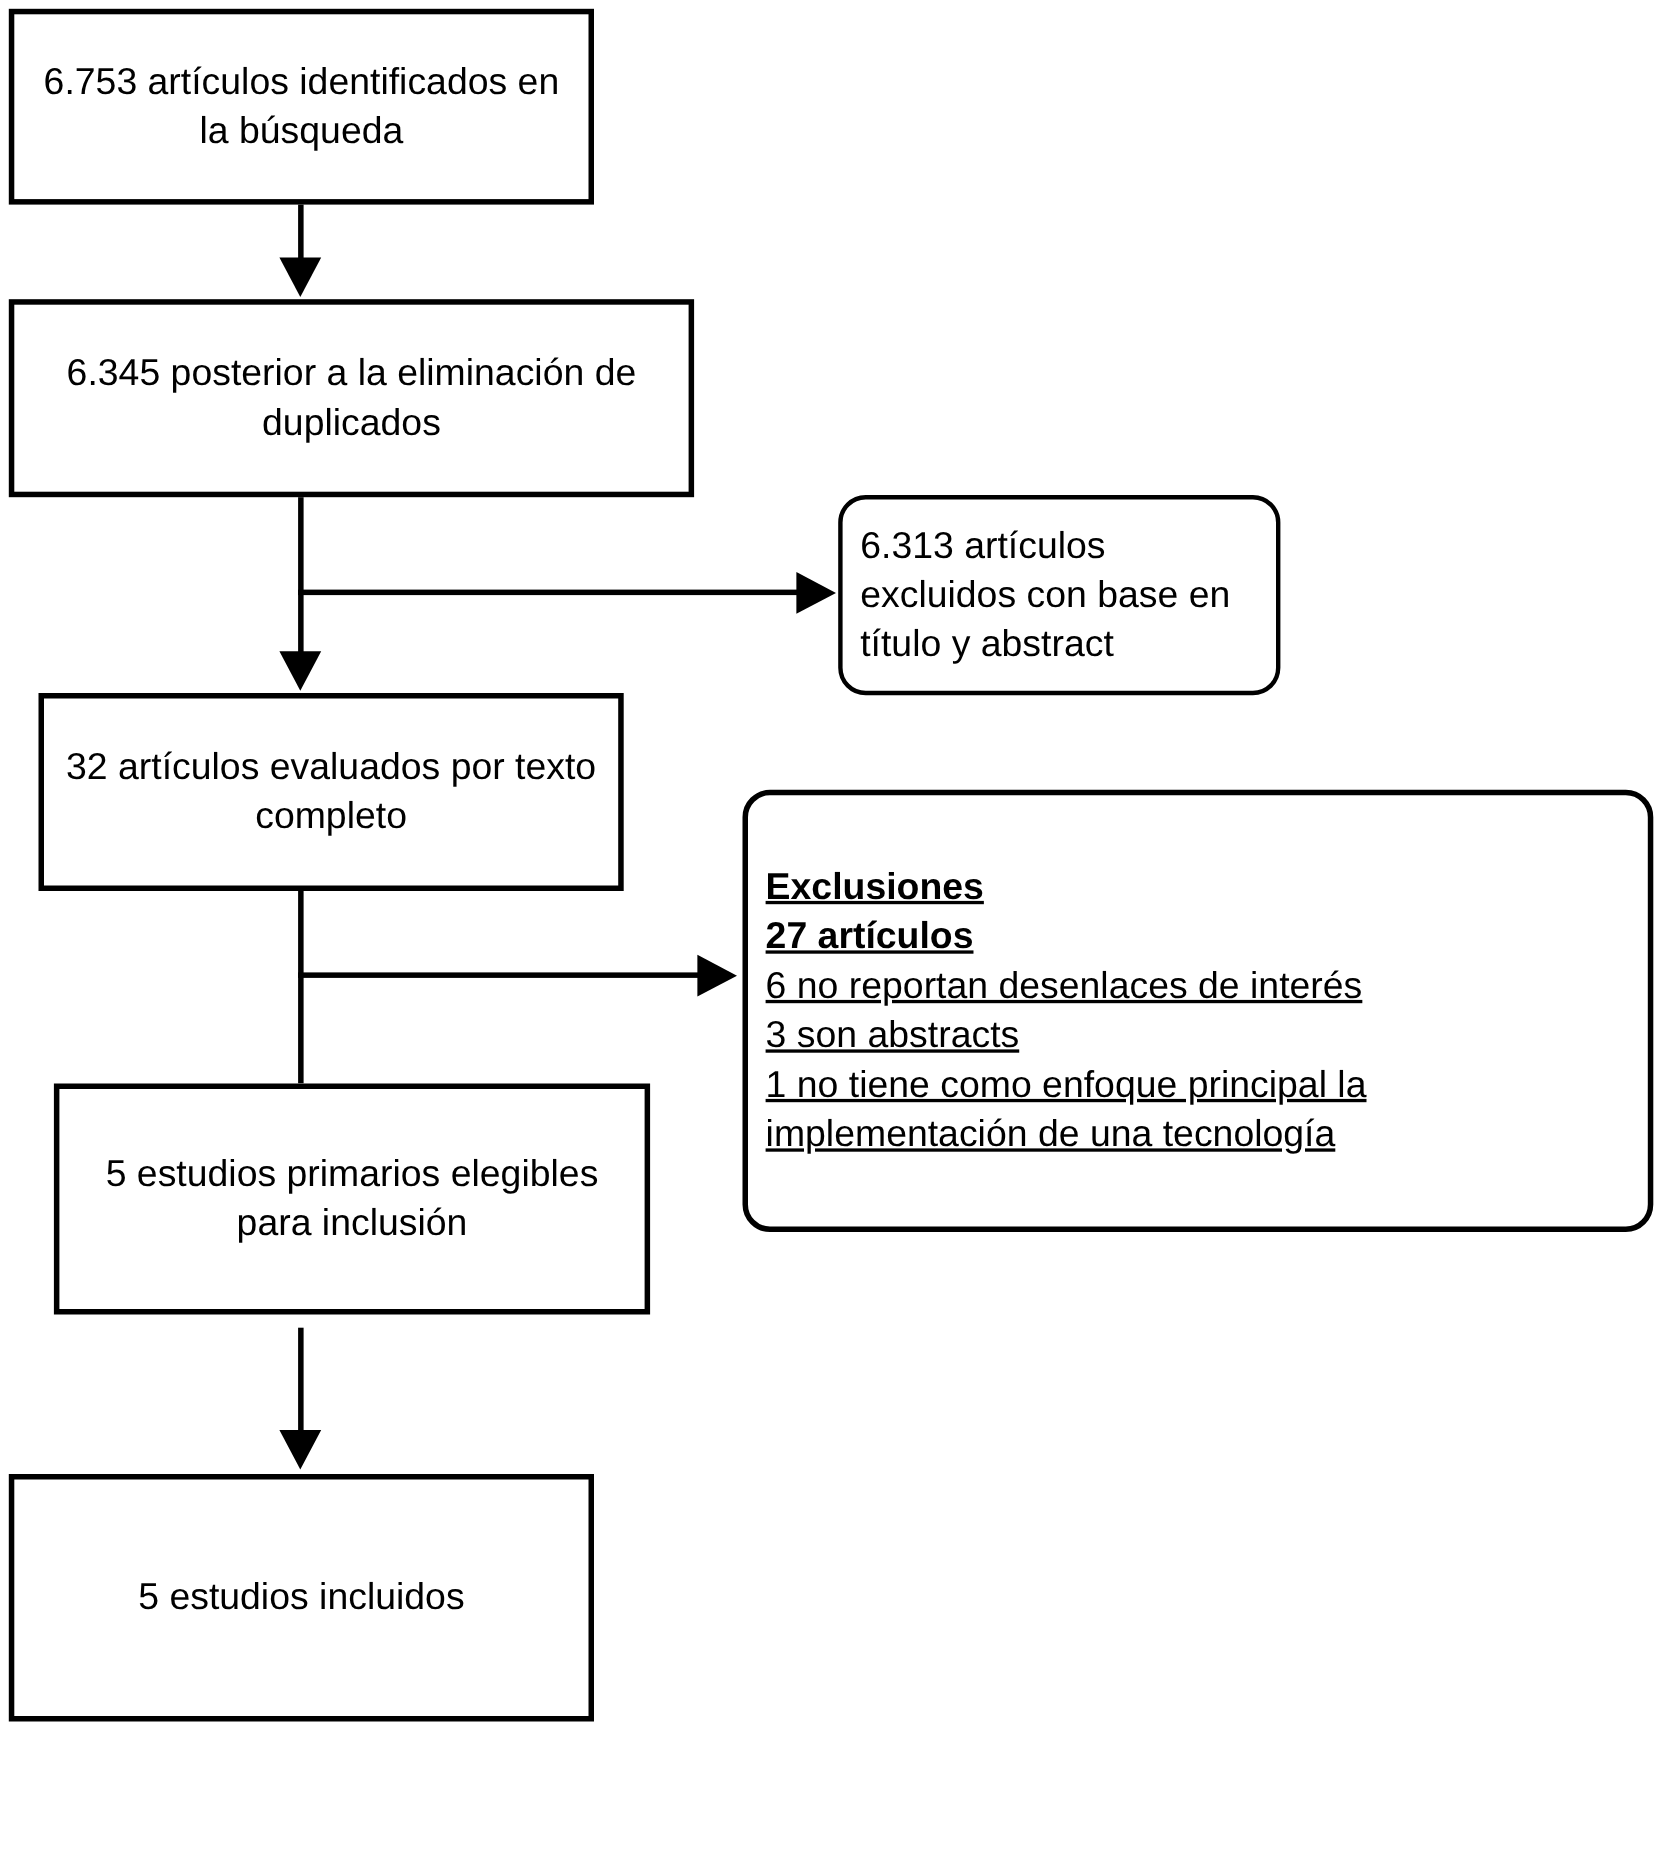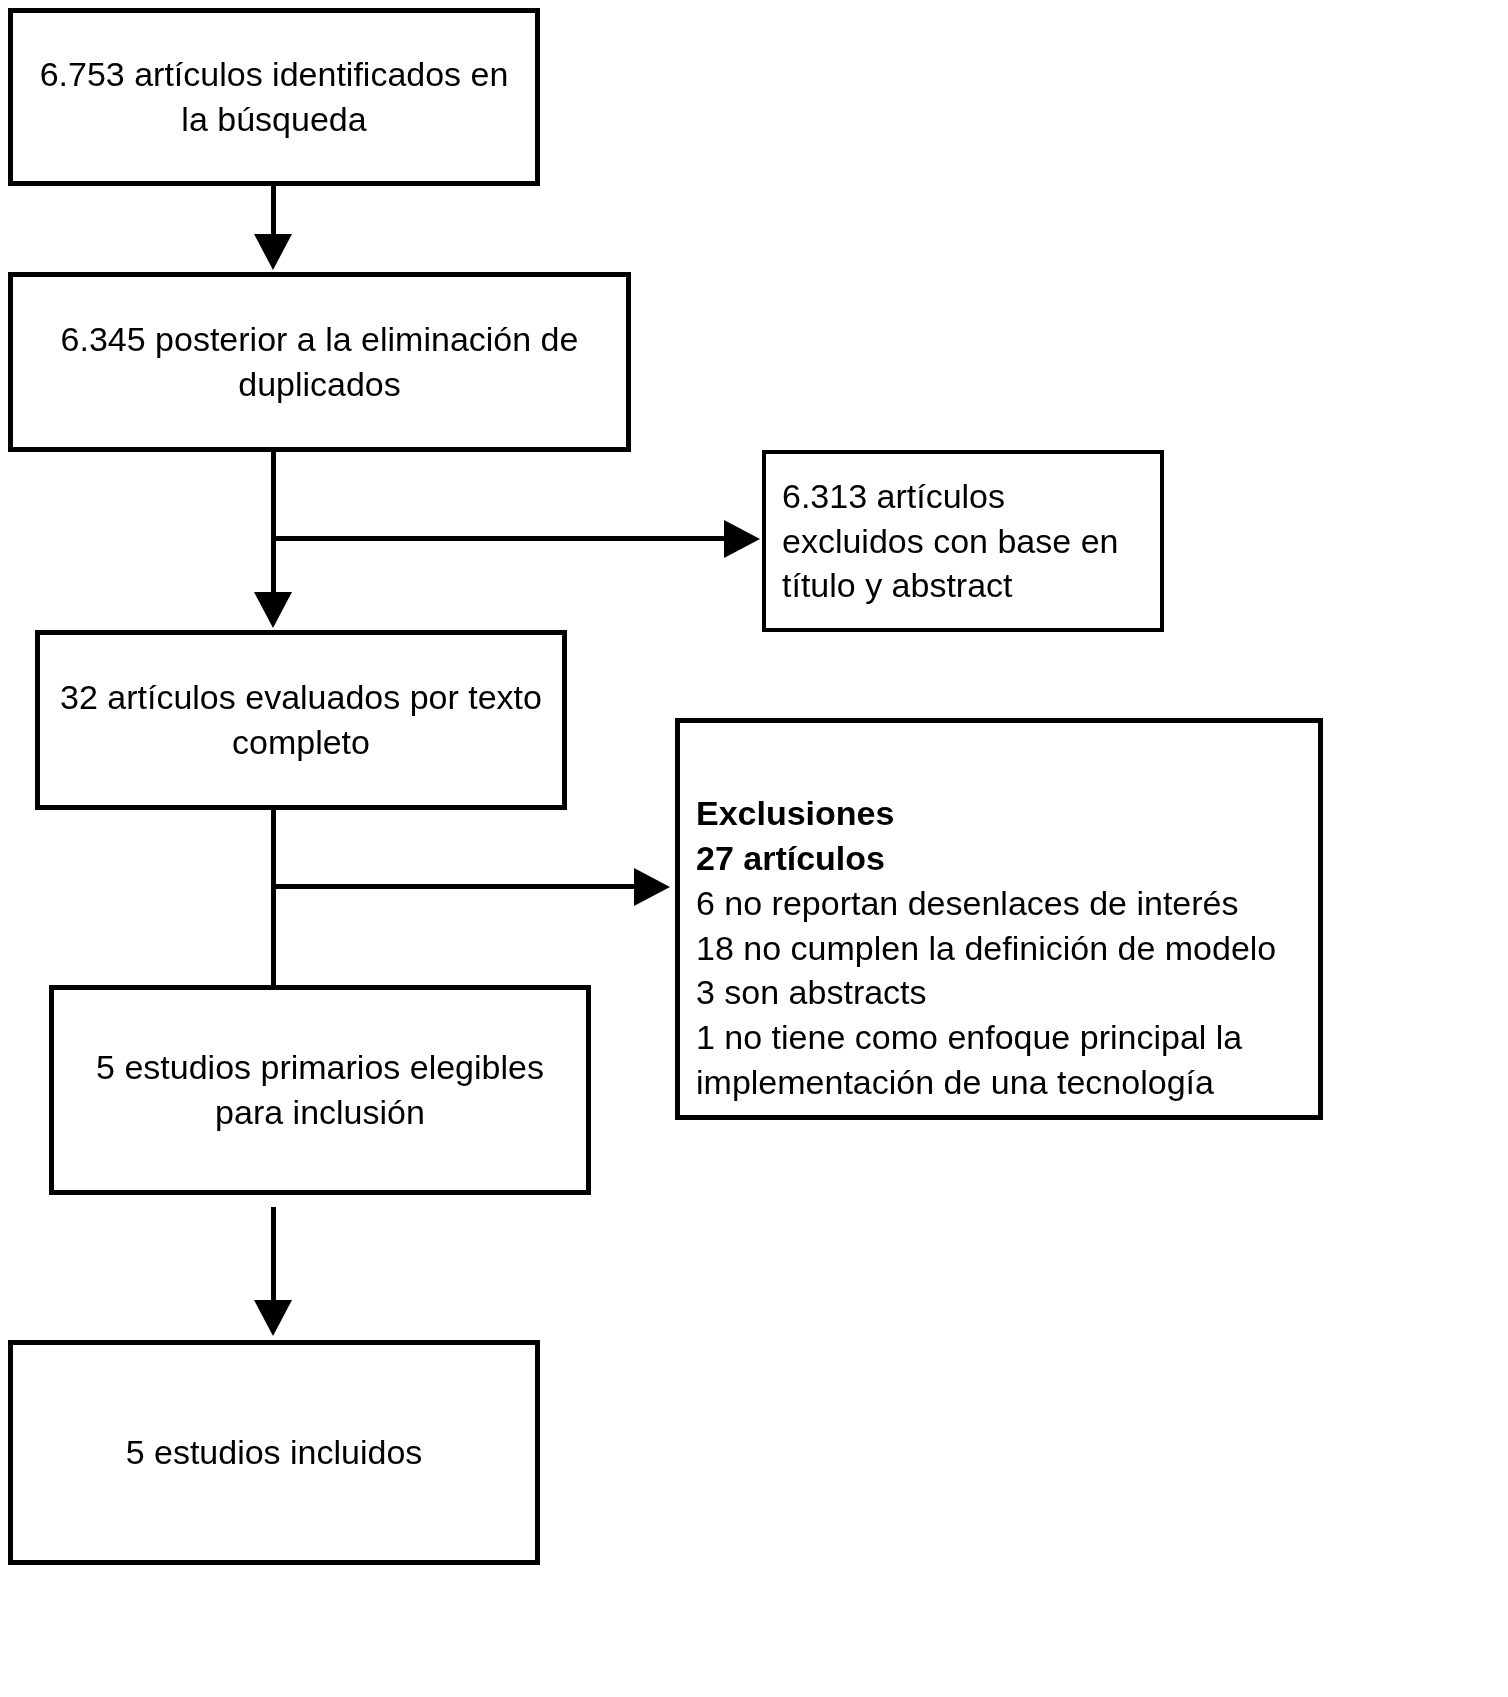--- a/index.html
+++ b/index.html
@@ -31,20 +31,21 @@
     line-height: 1.32;
   }
   .box.center-text {
     text-align: center;
     padding: 8px 14px;
   }
   .box.left-text {
     text-align: left;
     justify-content: flex-start;
     padding: 10px 16px;
+    border-radius: 25px;
   }
   .box-inner {
     width: 100%;
   }
   .shaft-v {
     position: absolute;
     width: 5px;
     background: #000000;
   }
   .shaft-h {
@@ -101,26 +102,25 @@
   </div>
 
   <div class="box center-text" style="left:8px; top:630px; width:532px; height:180px;margin-left:27px;">
     <div class="box-inner">32 artículos evaluados por texto completo</div>
   </div>
 
   <div class="shaft-v" style="left:271px; top:810px; height:175px;"></div>
   <div class="shaft-h" style="left:271px; top:884px; width:365px;"></div>
   <div class="arrowhead-right" style="left:634px; top:868px;"></div>
 
-  <div class="box left-text" style="left:675px; top:718px; width:648px; height:402px; align-items:flex-end;">
+  <div class="box left-text" style="left:675px; top:718px; width:828px; height:402px; align-items:center;text-decoration:underline;">
     <div class="box-inner">
       <div class="excl-title">Exclusiones</div>
       <div class="excl-count">27 artículos</div>
       <div>6 no reportan desenlaces de interés</div>
-      <div>18 no cumplen la definición de modelo</div>
       <div>3 son abstracts</div>
       <div>1 no tiene como enfoque principal la implementación de una tecnología</div>
     </div>
   </div>
 
   <div class="box center-text" style="left:8px; top:985px; width:542px; height:210px;margin-left:41px;">
     <div class="box-inner">5 estudios primarios elegibles para inclusión</div>
   </div>
 
   <div class="shaft-v" style="left:271px; top:1207px; height:95px;"></div>

